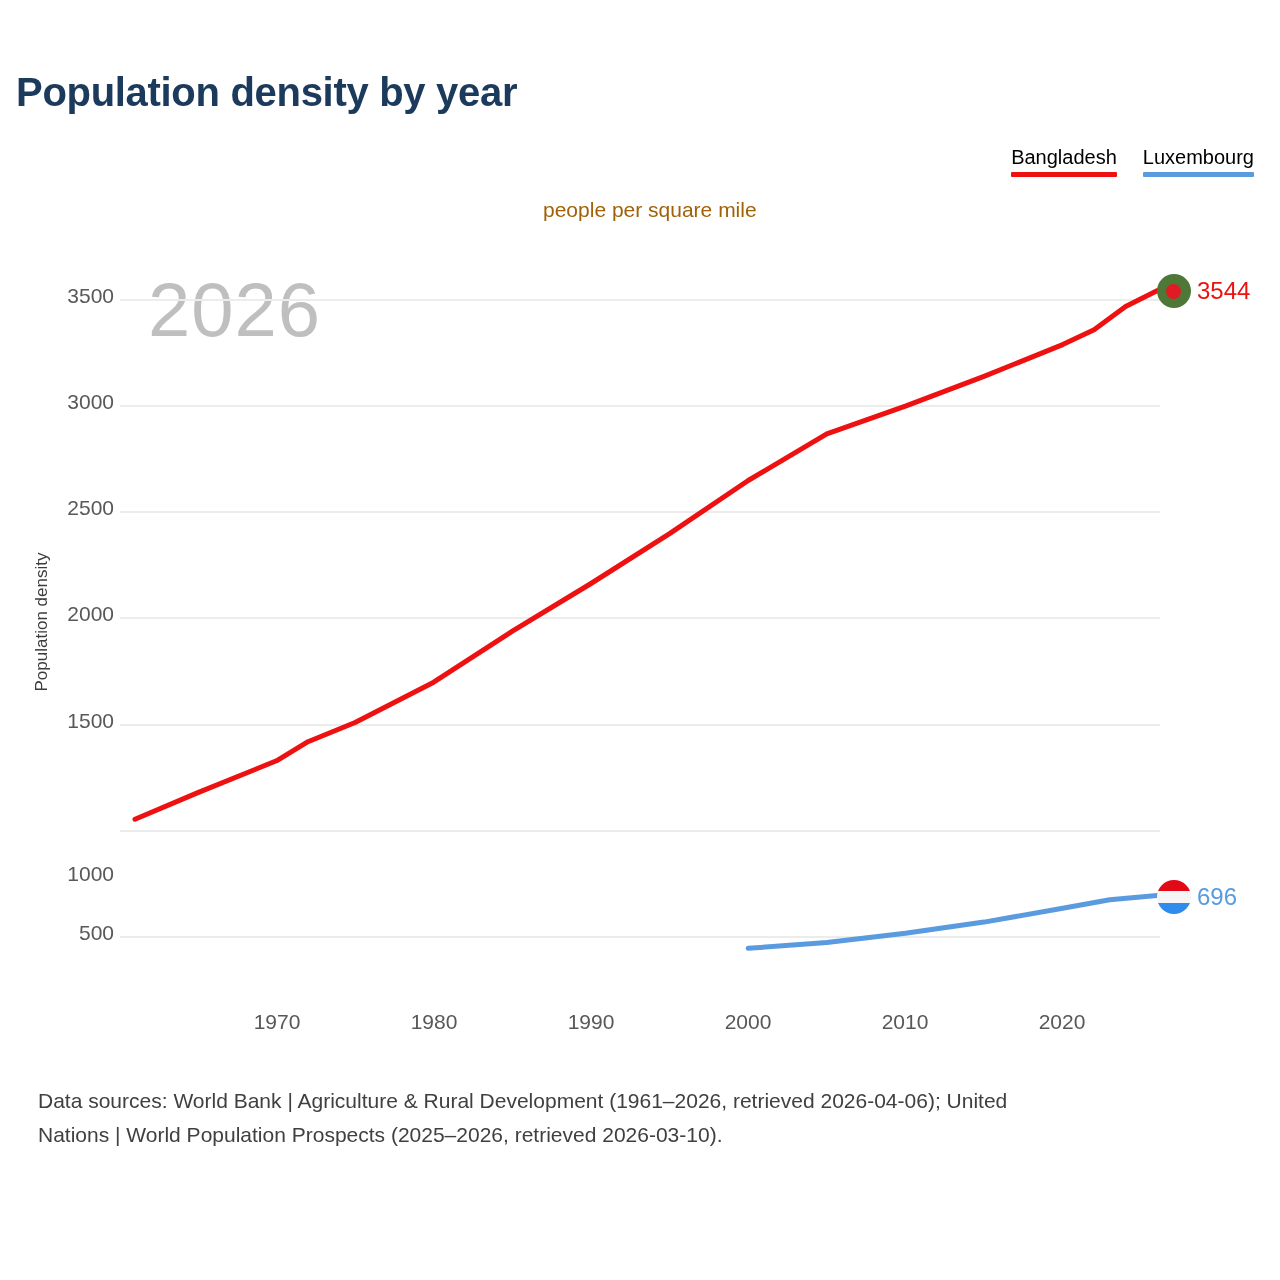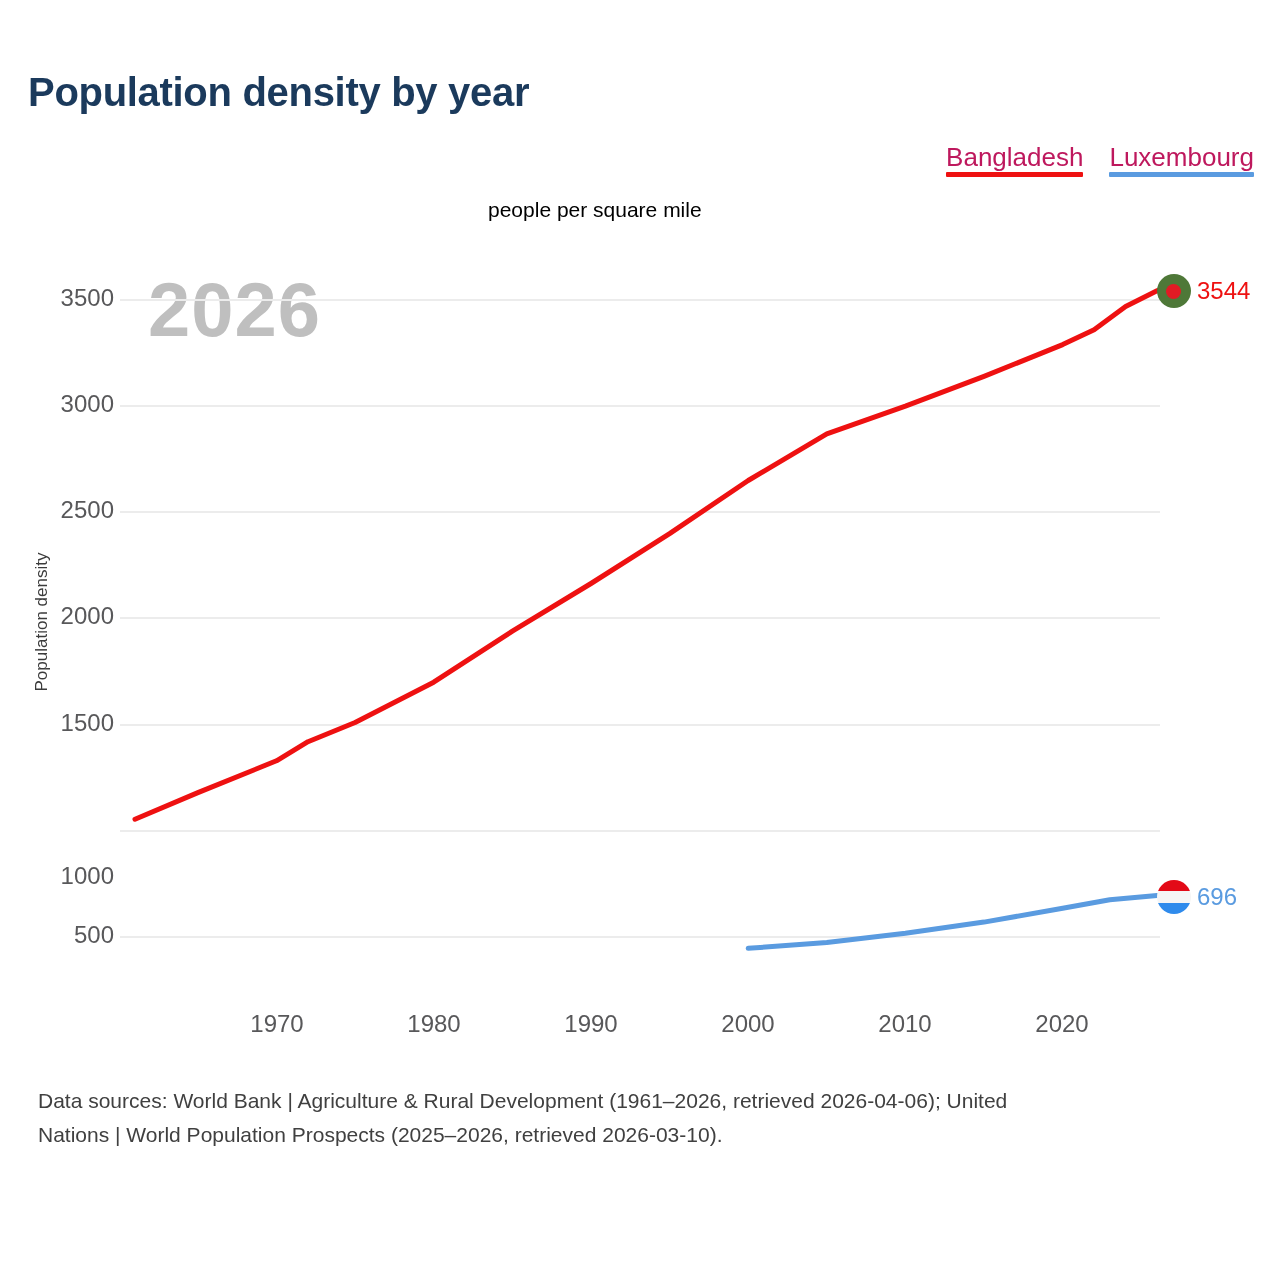--- a/index.html
+++ b/index.html
@@ -18,21 +18,21 @@
 
   .page {
     position: relative;
     width: 1280px;
     height: 1280px;
   }
 
   
   .title {
     position: absolute;
-    left: 28px;
+    left: 16px;
     top: 70px;
     font-size: 40px;
     font-weight: bold;
     color: #1b3a5c;
     letter-spacing: -0.3px;
     white-space: nowrap;
   }
 
   
   .legend {
@@ -44,40 +44,40 @@
     align-items: flex-start;
     gap: 26px;
   }
   .legend-item {
     display: flex;
     flex-direction: column;
     align-items: stretch;
     cursor: pointer;
   }
   .legend-label {
-    font-size: 26px;
-    color: #be185d;
+    font-size: 20px;
+    color: #000000;
     line-height: 26px;
     white-space: nowrap;
   }
   .legend-rule {
     height: 5px;
     margin-top: 2px;
     border-radius: 1px;
   }
   .legend-rule.red { background: #ee1111; }
   .legend-rule.blue { background: #5a9be0; }
 
   
   .subtitle {
     position: absolute;
-    left: 488px;
+    left: 543px;
     top: 198px;
     font-size: 21px;
-    color: #000000;
+    color: #a16207;
     white-space: nowrap;
   }
 
   
   .plot {
     position: absolute;
     left: 0;
     top: 0;
     width: 1280px;
     height: 1060px;
@@ -94,34 +94,34 @@
     transform: rotate(-90deg);
     transform-origin: center center;
     font-size: 17px;
     color: #3b3b3b;
     white-space: nowrap;
   }
 
   
   .tick {
     position: absolute;
-    font-size: 24px;
+    font-size: 21px;
     color: #58585a;
     white-space: nowrap;
   }
   .ytick { text-align: right; width: 90px; }
   .xtick { text-align: center; width: 120px; }
 
   
   .watermark {
     position: absolute;
     left: 148px;
     top: 272px;
     font-size: 76px;
-    font-weight: bold;
+    font-weight: normal;
     color: #bfbfbf;
     letter-spacing: 1px;
     line-height: 76px;
     white-space: nowrap;
   }
 
   
   .endlabel {
     position: absolute;
     font-size: 24px;

